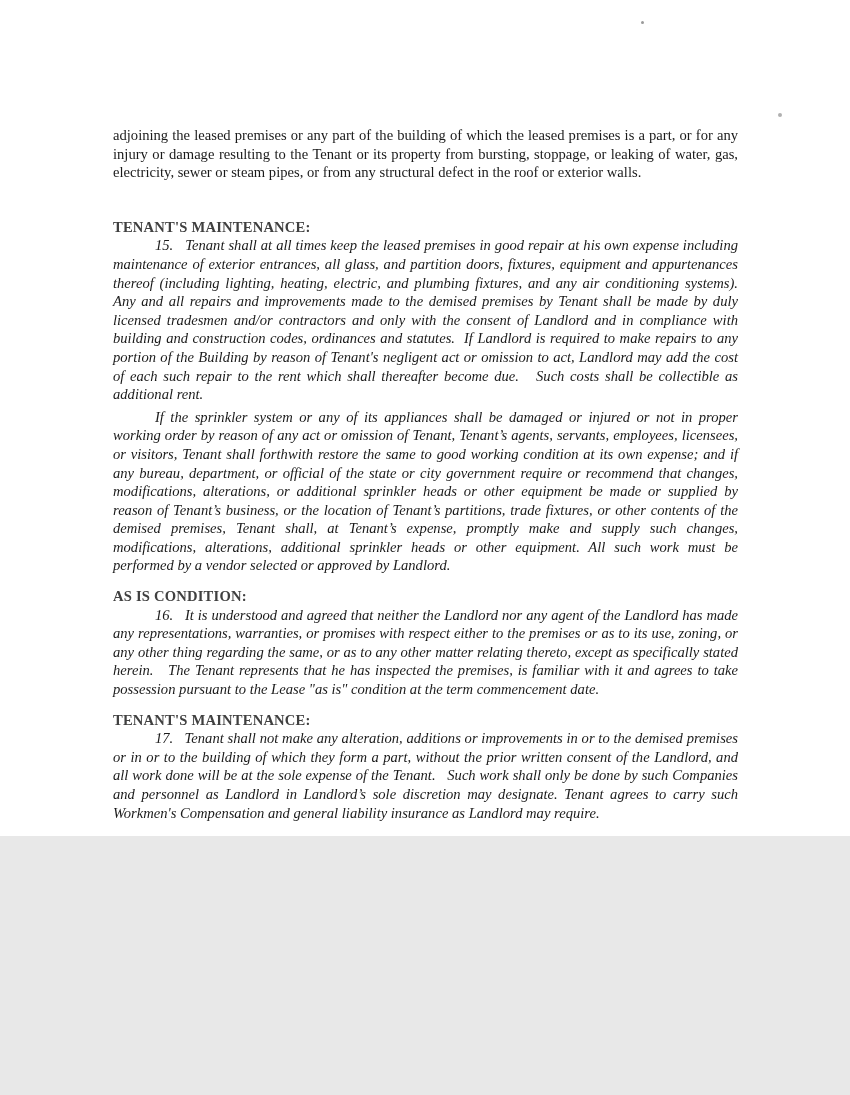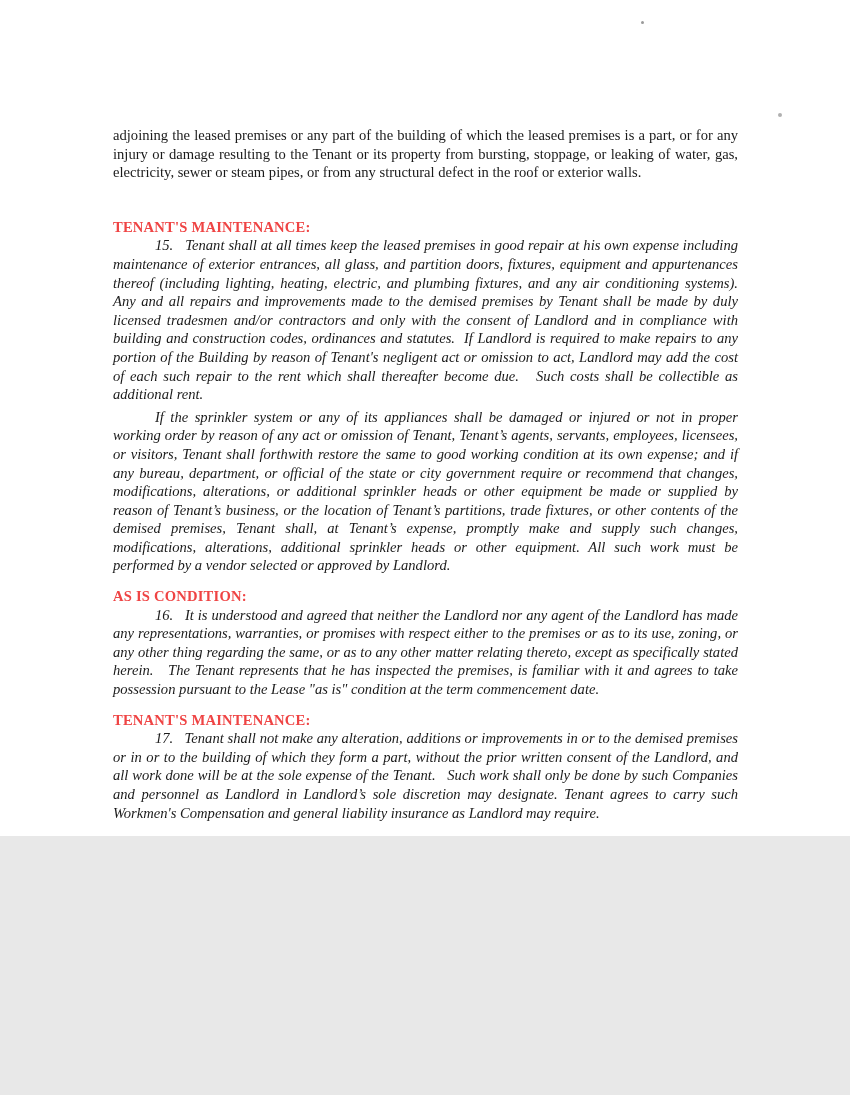--- a/index.html
+++ b/index.html
@@ -21,21 +21,21 @@
     text-align:justify;
   }
   .para {
     margin:0;
     white-space:pre-wrap; 
   }
   .para.indent { text-indent:42px;font-style:italic; }
   .heading {
     margin:0;
     font-weight:bold;
-    color:#ef4444;
+    color:#404040;
     letter-spacing:0.2px;
   }
   .mt-lg { margin-top:36px; }
   .mt-md { margin-top:4px; }
   .mt-sm { margin-top:12px; }
   .mt-pr { margin-top:14px; }
   .para.last-justified { text-align-last:justify; }
 
   .footer-version {
     position:absolute; left:113px; top:1005px;

